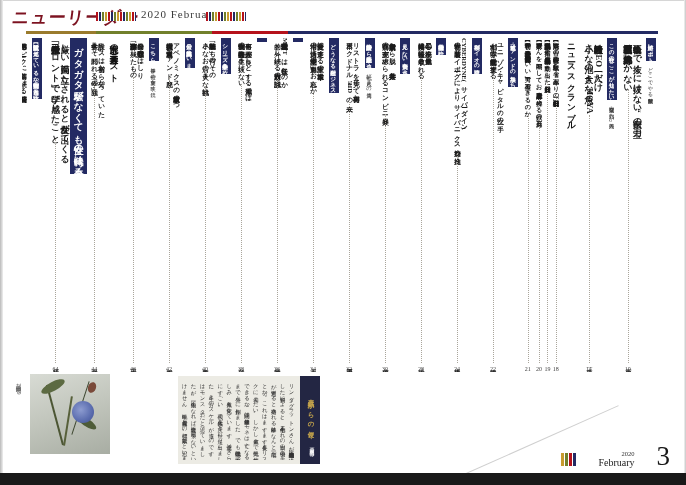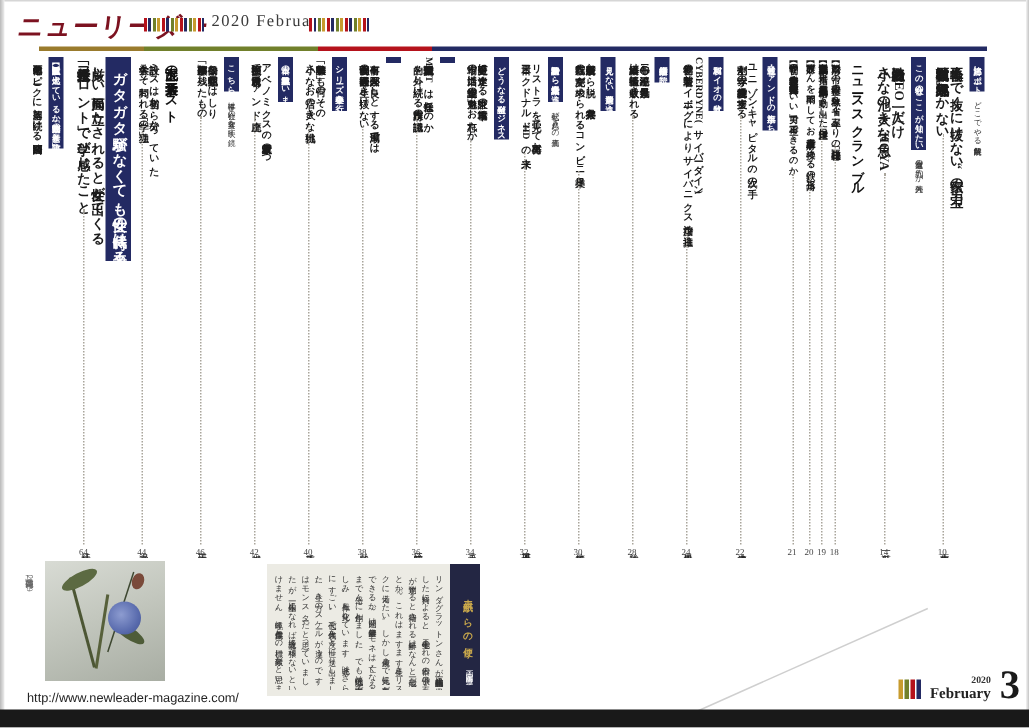--- a/index.html
+++ b/index.html
@@ -59,21 +59,21 @@
   .note{position:absolute;left:178px;top:376px;width:142px;height:88px;background:#ecebe4;}
   .note-strip{position:absolute;right:0;top:0;bottom:0;width:20px;background:#232643;
               writing-mode:vertical-rl;text-align:center;padding-top:4px;box-sizing:border-box;}
   .note-title{color:#c9a84c;font-size:6.5px;font-weight:bold;letter-spacing:2px;}
   .note-artist{color:#fff;font-size:5px;letter-spacing:1px;margin-top:2px;}
   .note-body{position:absolute;right:24px;top:4px;bottom:4px;left:4px;
              writing-mode:vertical-rl;font-size:5.4px;line-height:1.65;color:#333;overflow:hidden;}
   
   .fold{position:absolute;right:52px;bottom:6px;width:170px;height:40px;border-top:1px solid #cfcfcf;
         transform:rotate(-24deg);}
-  .corner{position:absolute;right:6px;bottom:17px;display:flex;align-items:flex-end;gap:6px;font-weight:bold;}
+  .corner{position:absolute;right:16px;bottom:17px;display:flex;align-items:flex-end;gap:22px;}
   .flag{display:flex;gap:1px;height:13px;margin-bottom:2px;}
   .flag span{width:3px;height:100%;display:block;}
   .fg1{background:#c79b2e;} .fg2{background:#71802b;} .fg3{background:#b5121b;} .fg4{background:#232a63;}
   .cdate{text-align:right;line-height:1;}
   .cyear{font-size:6.5px;color:#333;display:block;}
   .cmonth{font-size:10px;color:#222;display:block;margin-top:1px;}
   .cpage{font-size:27px;color:#1a1a1a;line-height:0.8;}
   .bbar{position:absolute;left:0;right:0;bottom:0;height:12px;background:#191919;}
   .ledge{position:absolute;left:0;top:0;bottom:0;width:3px;background:linear-gradient(90deg,#b9b9b9,#efefef);}
   .redge{position:absolute;right:0;top:0;bottom:0;width:2px;background:linear-gradient(270deg,#c4c4c4,#f4f4f4);}
@@ -284,21 +284,20 @@
   <div class="caption">岡田修二「花」 2019</div>
   <div class="photo">
     <div class="stem1"></div>
     <div class="stem2"></div>
     <div class="stem3"></div>
     <div class="leaf1"></div>
     <div class="leaf2"></div>
     <div class="bloom"></div>
     <div class="bud"></div>
   </div>
-  <div class="url">http://www.newleader-magazine.com/</div>
 
   <div class="note">
     <div class="note-strip">
       <span class="note-title">表紙からの便り</span>
       <span class="note-artist">画家・岡田修二</span>
     </div>
     <div class="note-body">
       <span>リンダ・グラットンさんが人生一〇〇年時代構想会議に提出した資料によると、二〇〇七年生まれの日本の子供の五〇%が到達すると期待される年齢はなんと一〇七歳だとか!? これはますます長生きリスクに備えたい。しかし何歳まで元気に仕事ができるか? 問題は健康年齢。モネは亡くなる八六歳まで盛んに創作しました。でも七〇代以降は白内障で苦しみ、作風も変化しています。北斎はさらにすごい。七〇代で代表作を次々と世に送り出しました。生き方のスケールが違うのです。北斎はモンスターだと思っていましたが、人生一〇〇年になれば北斎級に頑張らないといけません。晩年に最高傑作との目標、素敵だと思いませんか。勇気が湧いてきました。ワクワク、ドキドキしなきゃー!</span>
       
     </div>

